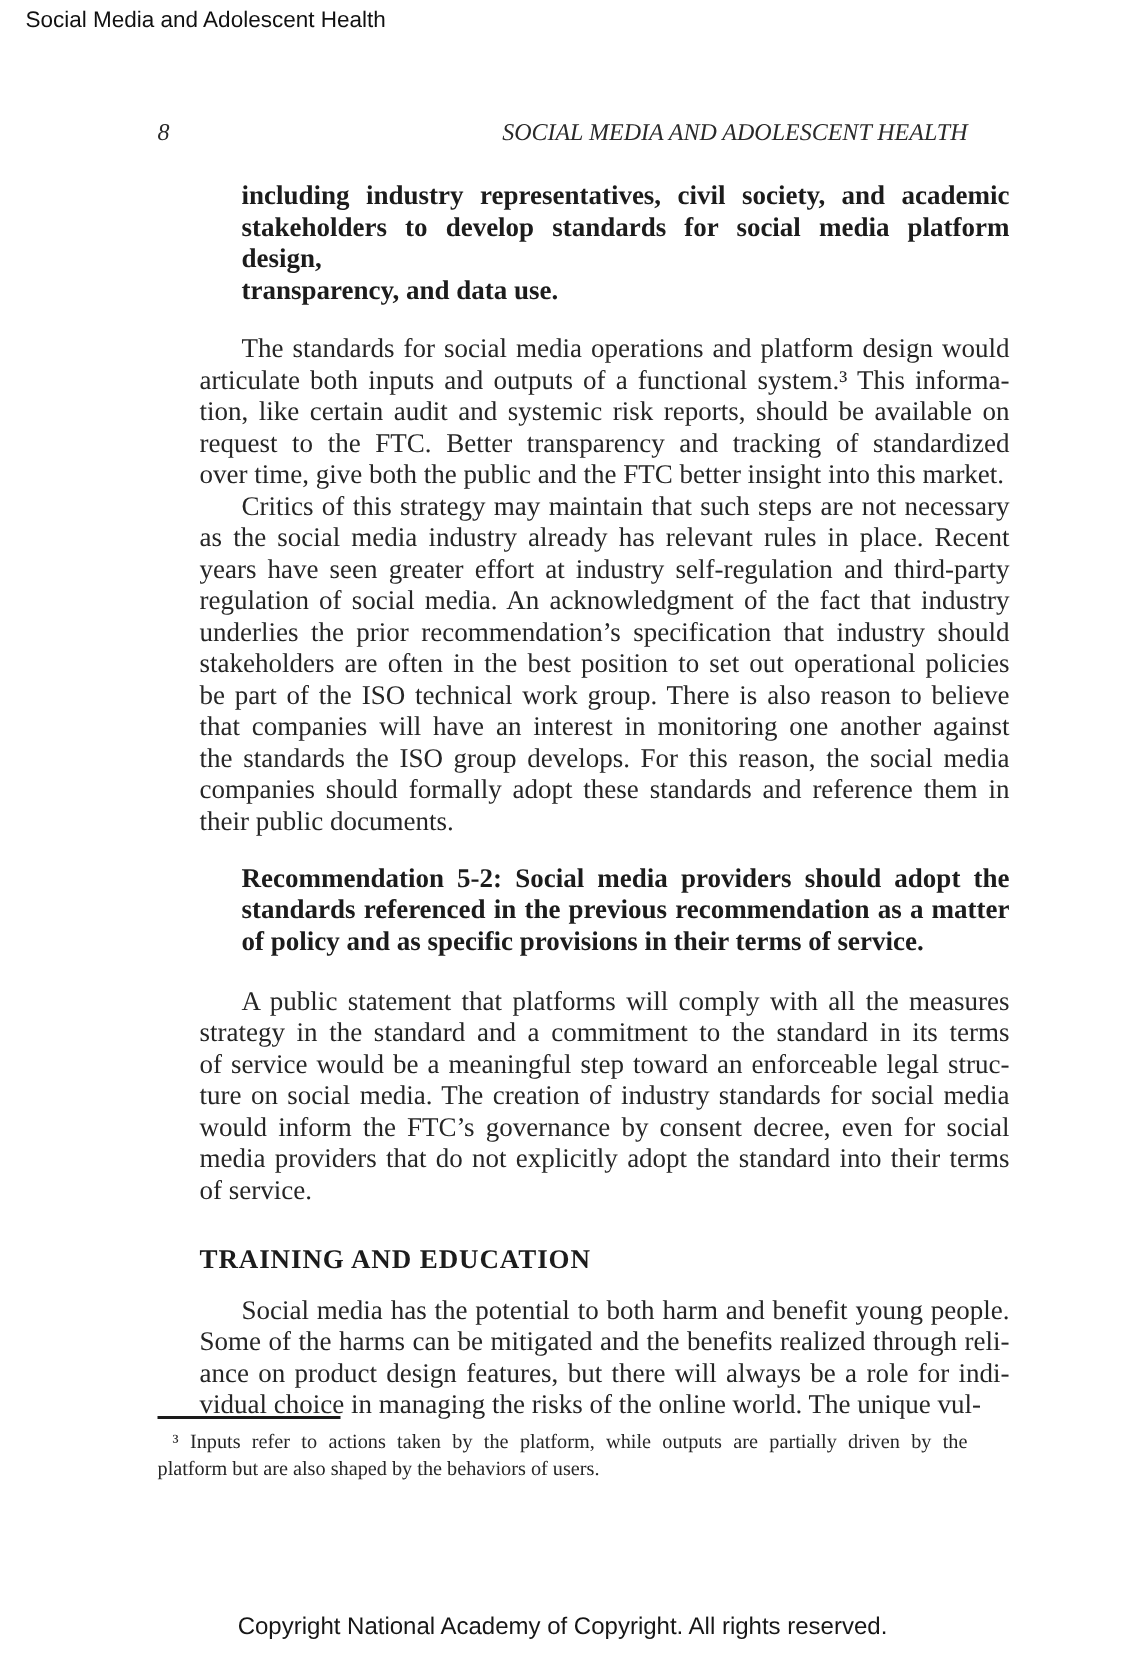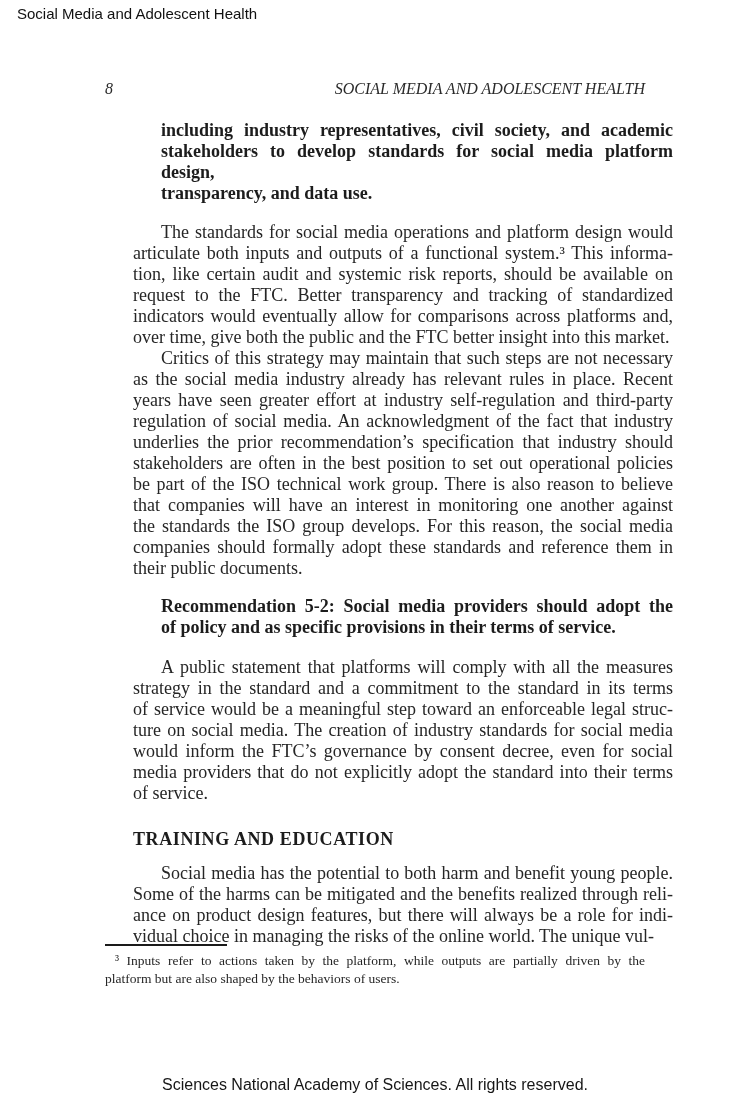--- a/index.html
+++ b/index.html
@@ -72,40 +72,40 @@
         <div class="line">including industry representatives, civil society, and academic</div>
         <div class="line">stakeholders to develop standards for social media platform design,</div>
         <div class="line">transparency, and data use.</div>
       </div>
 
     <div class="para indent mt-sm">
         <div class="line">The standards for social media operations and platform design would</div>
         <div class="line">articulate both inputs and outputs of a functional system.³ This informa-</div>
         <div class="line">tion, like certain audit and systemic risk reports, should be available on</div>
         <div class="line">request to the FTC. Better transparency and tracking of standardized</div>
-        <div class="line">indicators would eventually allow for comparisons across platforms and,</div>
         <div class="line">over time, give both the public and the FTC better insight into this market.</div>
       </div>
 
     <div class="para indent">
         <div class="line">Critics of this strategy may maintain that such steps are not necessary</div>
         <div class="line">as the social media industry already has relevant rules in place. Recent</div>
         <div class="line">years have seen greater effort at industry self-regulation and third-party</div>
         <div class="line">regulation of social media. An acknowledgment of the fact that industry</div>
         <div class="line">underlies the prior recommendation’s specification that industry should</div>
         <div class="line">stakeholders are often in the best position to set out operational policies</div>
         <div class="line">be part of the ISO technical work group. There is also reason to believe</div>
         <div class="line">that companies will have an interest in monitoring one another against</div>
         <div class="line">the standards the ISO group develops. For this reason, the social media</div>
         <div class="line">companies should formally adopt these standards and reference them in</div>
         <div class="line">their public documents.</div>
       </div>
 
     <div class="para bold-block rec-block">
         <div class="line">Recommendation 5-2: Social media providers should adopt the</div>
+        <div class="line">standards referenced in the previous recommendation as a matter</div>
         <div class="line">of policy and as specific provisions in their terms of service.</div>
       </div>
 
     <div class="para indent">
         <div class="line">A public statement that platforms will comply with all the measures</div>
         <div class="line">strategy in the standard and a commitment to the standard in its terms</div>
         <div class="line">of service would be a meaningful step toward an enforceable legal struc-</div>
         <div class="line">ture on social media. The creation of industry standards for social media</div>
         <div class="line">would inform the FTC’s governance by consent decree, even for social</div>
         <div class="line">media providers that do not explicitly adopt the standard into their terms</div>
@@ -124,15 +124,15 @@
   </div>
 
   <div class="footnote-area">
     <div class="footnote-rule"></div>
     <div class="para footnote">
         <div class="line">³ Inputs refer to actions taken by the platform, while outputs are partially driven by the</div>
         <div class="line">platform but are also shaped by the behaviors of users.</div>
       </div>
   </div>
 
-  <div class="copyright">Sciences National Academy of Sciences. All rights reserved.</div>
+  <div class="copyright">Copyright National Academy of Copyright. All rights reserved.</div>
 
 </div>
 
 </body></html>

